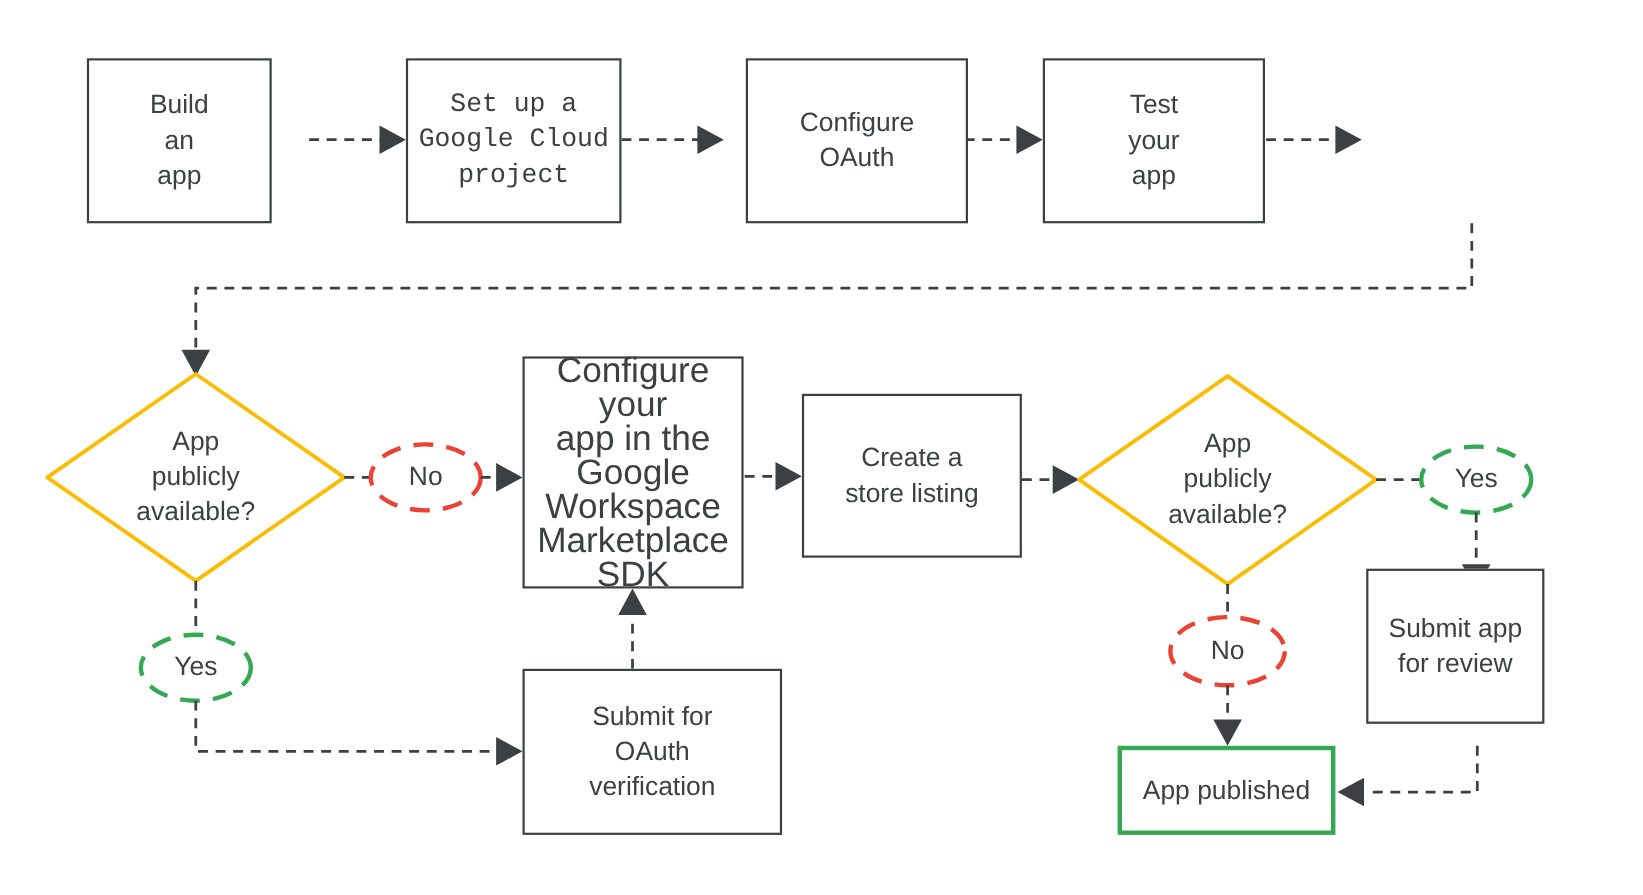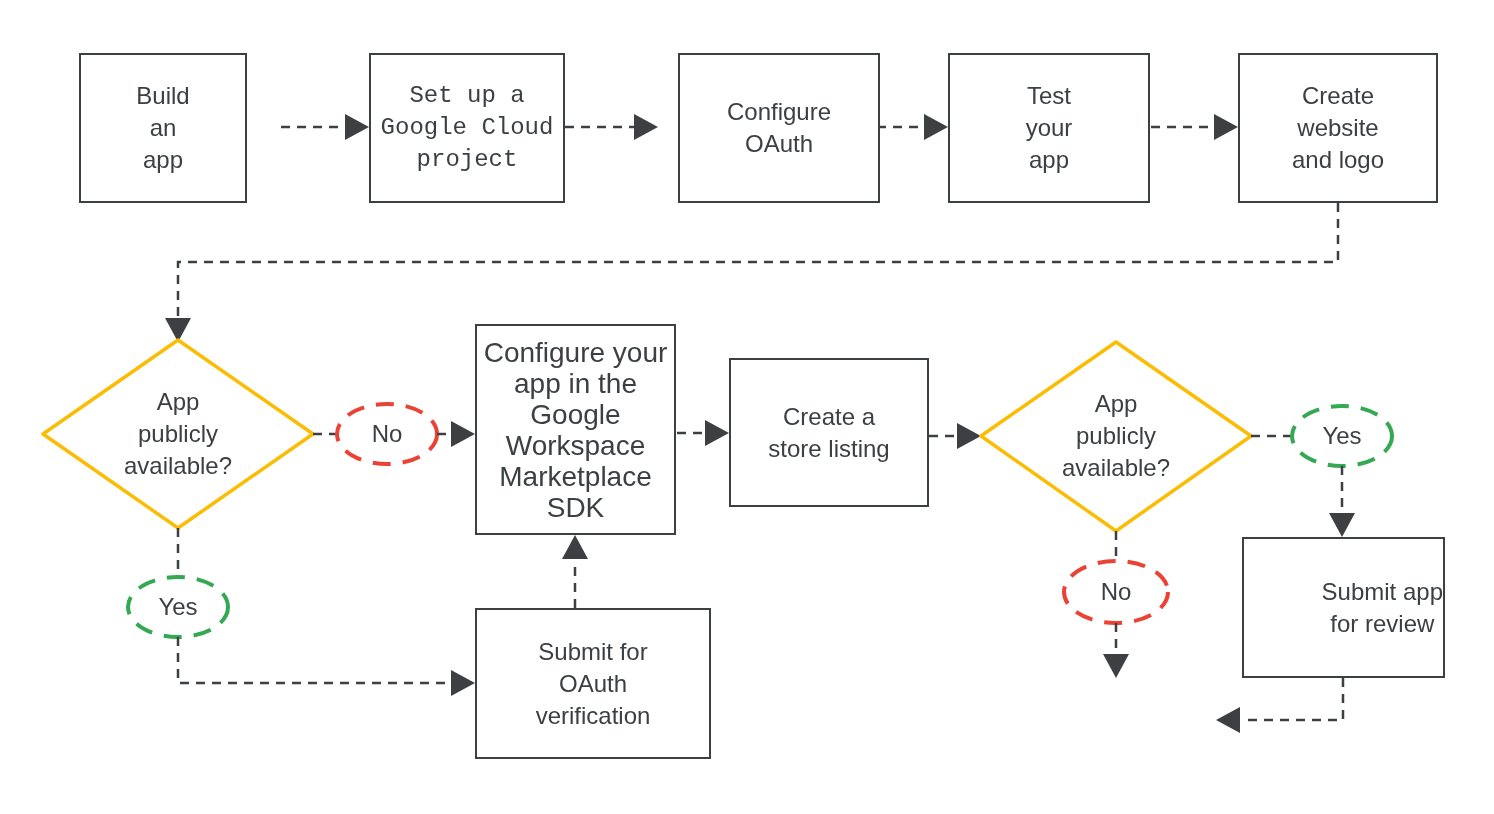--- a/index.html
+++ b/index.html
@@ -9,21 +9,21 @@
   }
   svg.wires { position:absolute; left:0; top:0; width:1494px; height:814px; }
   .node {
     position:absolute; display:flex; align-items:center; justify-content:center;
     text-align:center; box-sizing:border-box;
   }
   .box { background:#ffffff; border:2.5px solid #3C4043; }
   .published { background:#ffffff; border:4px solid #34A853; }
   .overlay { background:transparent; }
   .label { white-space:pre-line; font-size:24px; line-height:32px; color:#3C4043; }
-  .label.small { font-size:28px; line-height:31px; }
+  .label.small { font-size:32px; line-height:31px; }
   .conn { stroke:#3C4043; stroke-width:2.5; fill:none; stroke-dasharray:9 7; }
   .stub { stroke:#3C4043; stroke-width:2.5; fill:none; stroke-dasharray:9 7; }
   .head { fill:#3C4043; stroke:none; }
   .decision { fill:#ffffff; stroke:#FBBC04; stroke-width:3.5; stroke-linejoin:round; }
   .oval-no  { fill:#ffffff; stroke:#EA4335; stroke-width:4; stroke-dasharray:18 12; }
   .oval-yes { fill:#ffffff; stroke:#34A853; stroke-width:4; stroke-dasharray:18 12; }
 </style>
 </head>
 <body>
 
@@ -92,46 +92,44 @@
   </div>
   <div class="node box" style="left:678px; top:53px; width:202px; height:150px;">
     <span class="label">Configure
 OAuth</span>
   </div>
   <div class="node box" style="left:948px; top:53px; width:202px; height:150px;">
     <span class="label">Test
 your
 app</span>
   </div>
-  <div class="node box" style="left:1238px; top:53px; width:200px; height:150px;">
-    <span class="label">Create
-website
-and logo</span>
-  </div>
 
   <div class="node box" style="left:475px; top:324px; width:201px; height:211px;">
     <span class="label small">Configure your
 app in the
 Google
 Workspace
 Marketplace
 SDK</span>
   </div>
   <div class="node box" style="left:729px; top:358px; width:200px; height:149px;align-items:center;">
     <span class="label">Create a
 store listing</span>
   </div>
-  <div class="node box" style="left:1242px; top:537px; width:203px; height:141px;justify-content:flex-end;">
+  <div class="node box" style="left:1242px; top:517px; width:162px; height:141px;">
     <span class="label">Submit app
 for review</span>
   </div>
   <div class="node box" style="left:475px; top:608px; width:236px; height:151px;">
     <span class="label">Submit for
 OAuth
 verification</span>
+  </div>
+  <div class="node published" style="left:1016px; top:678px; width:198px; height:81px;">
+    <span class="label">App published</span>
   </div>
 
   <div class="node overlay" style="left:78px; top:374px; width:200px; height:120px;">
     <span class="label">App
 publicly
 available?</span>
   </div>
   <div class="node overlay" style="left:1016px; top:376px; width:200px; height:120px;">
     <span class="label">App
 publicly

